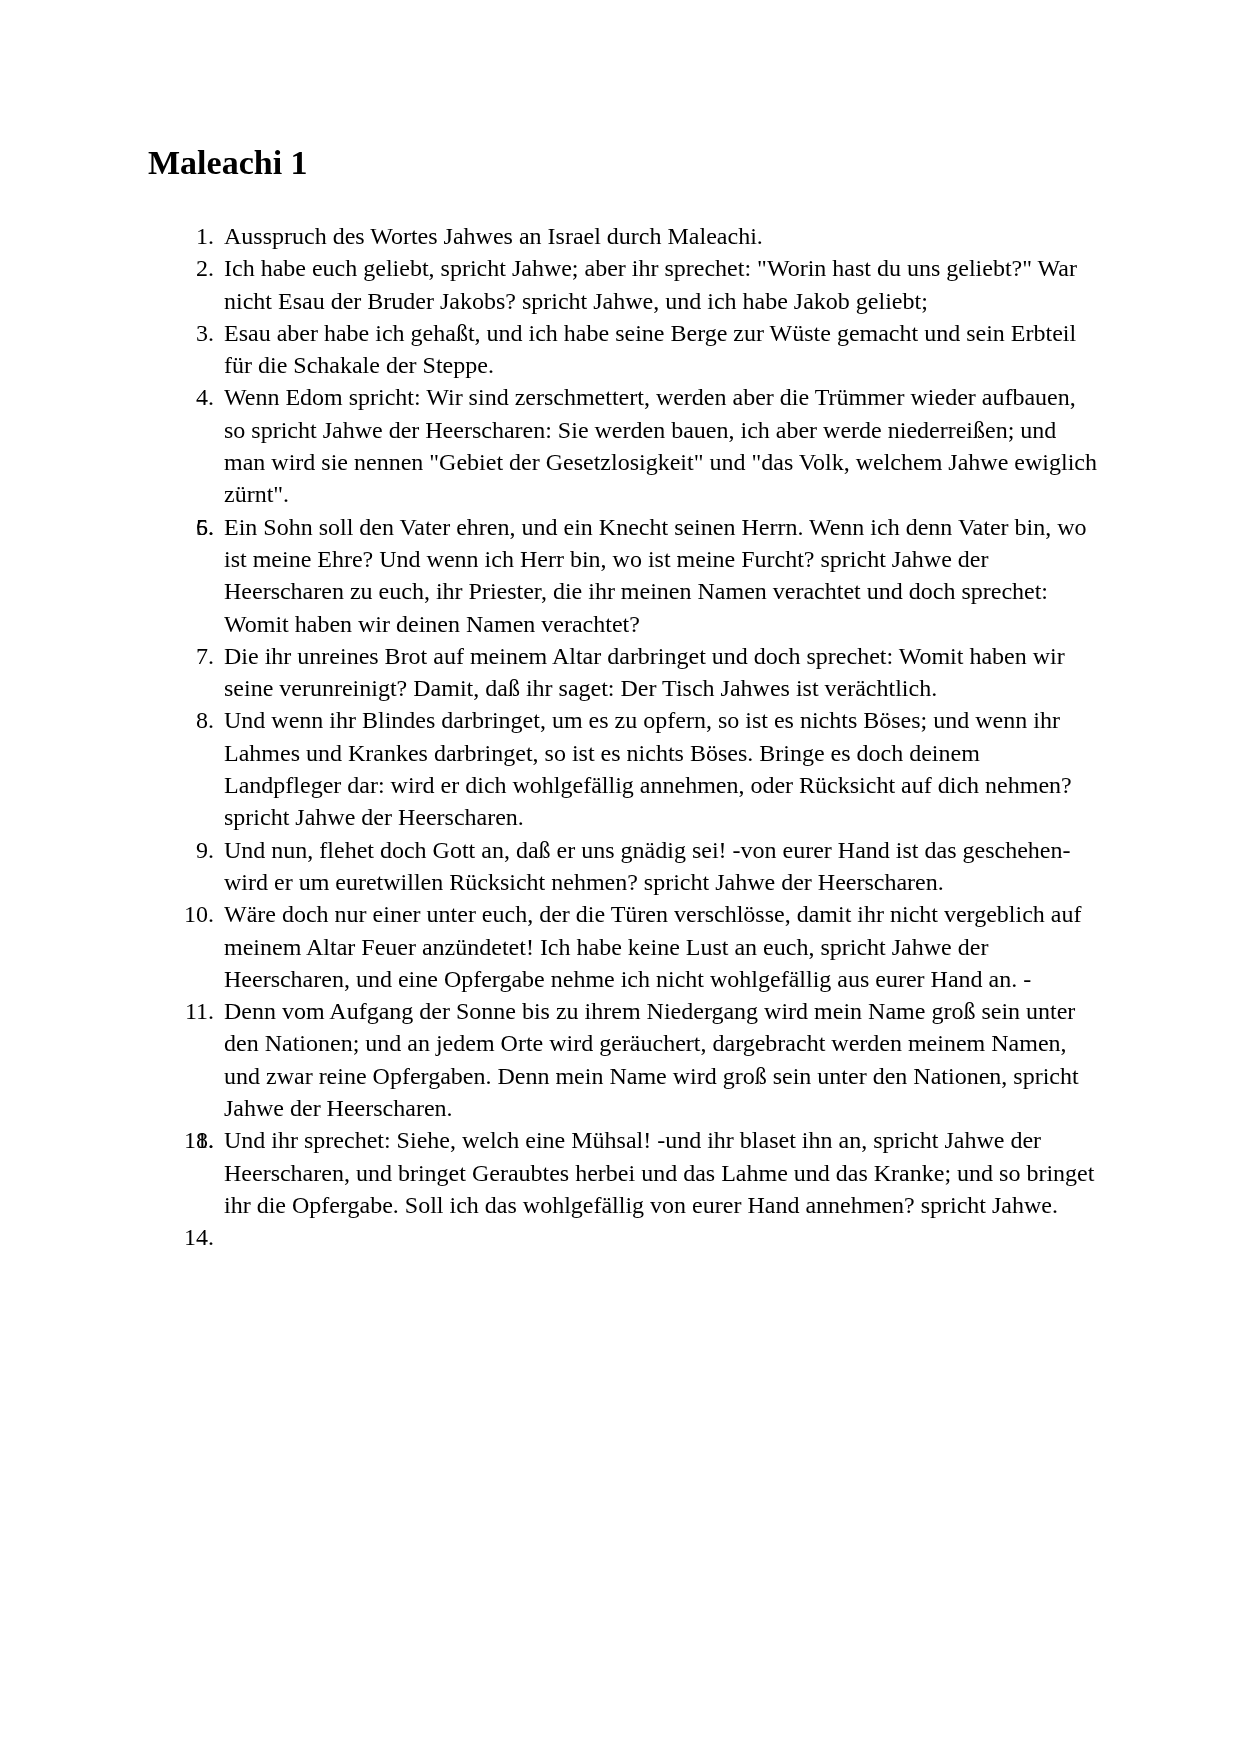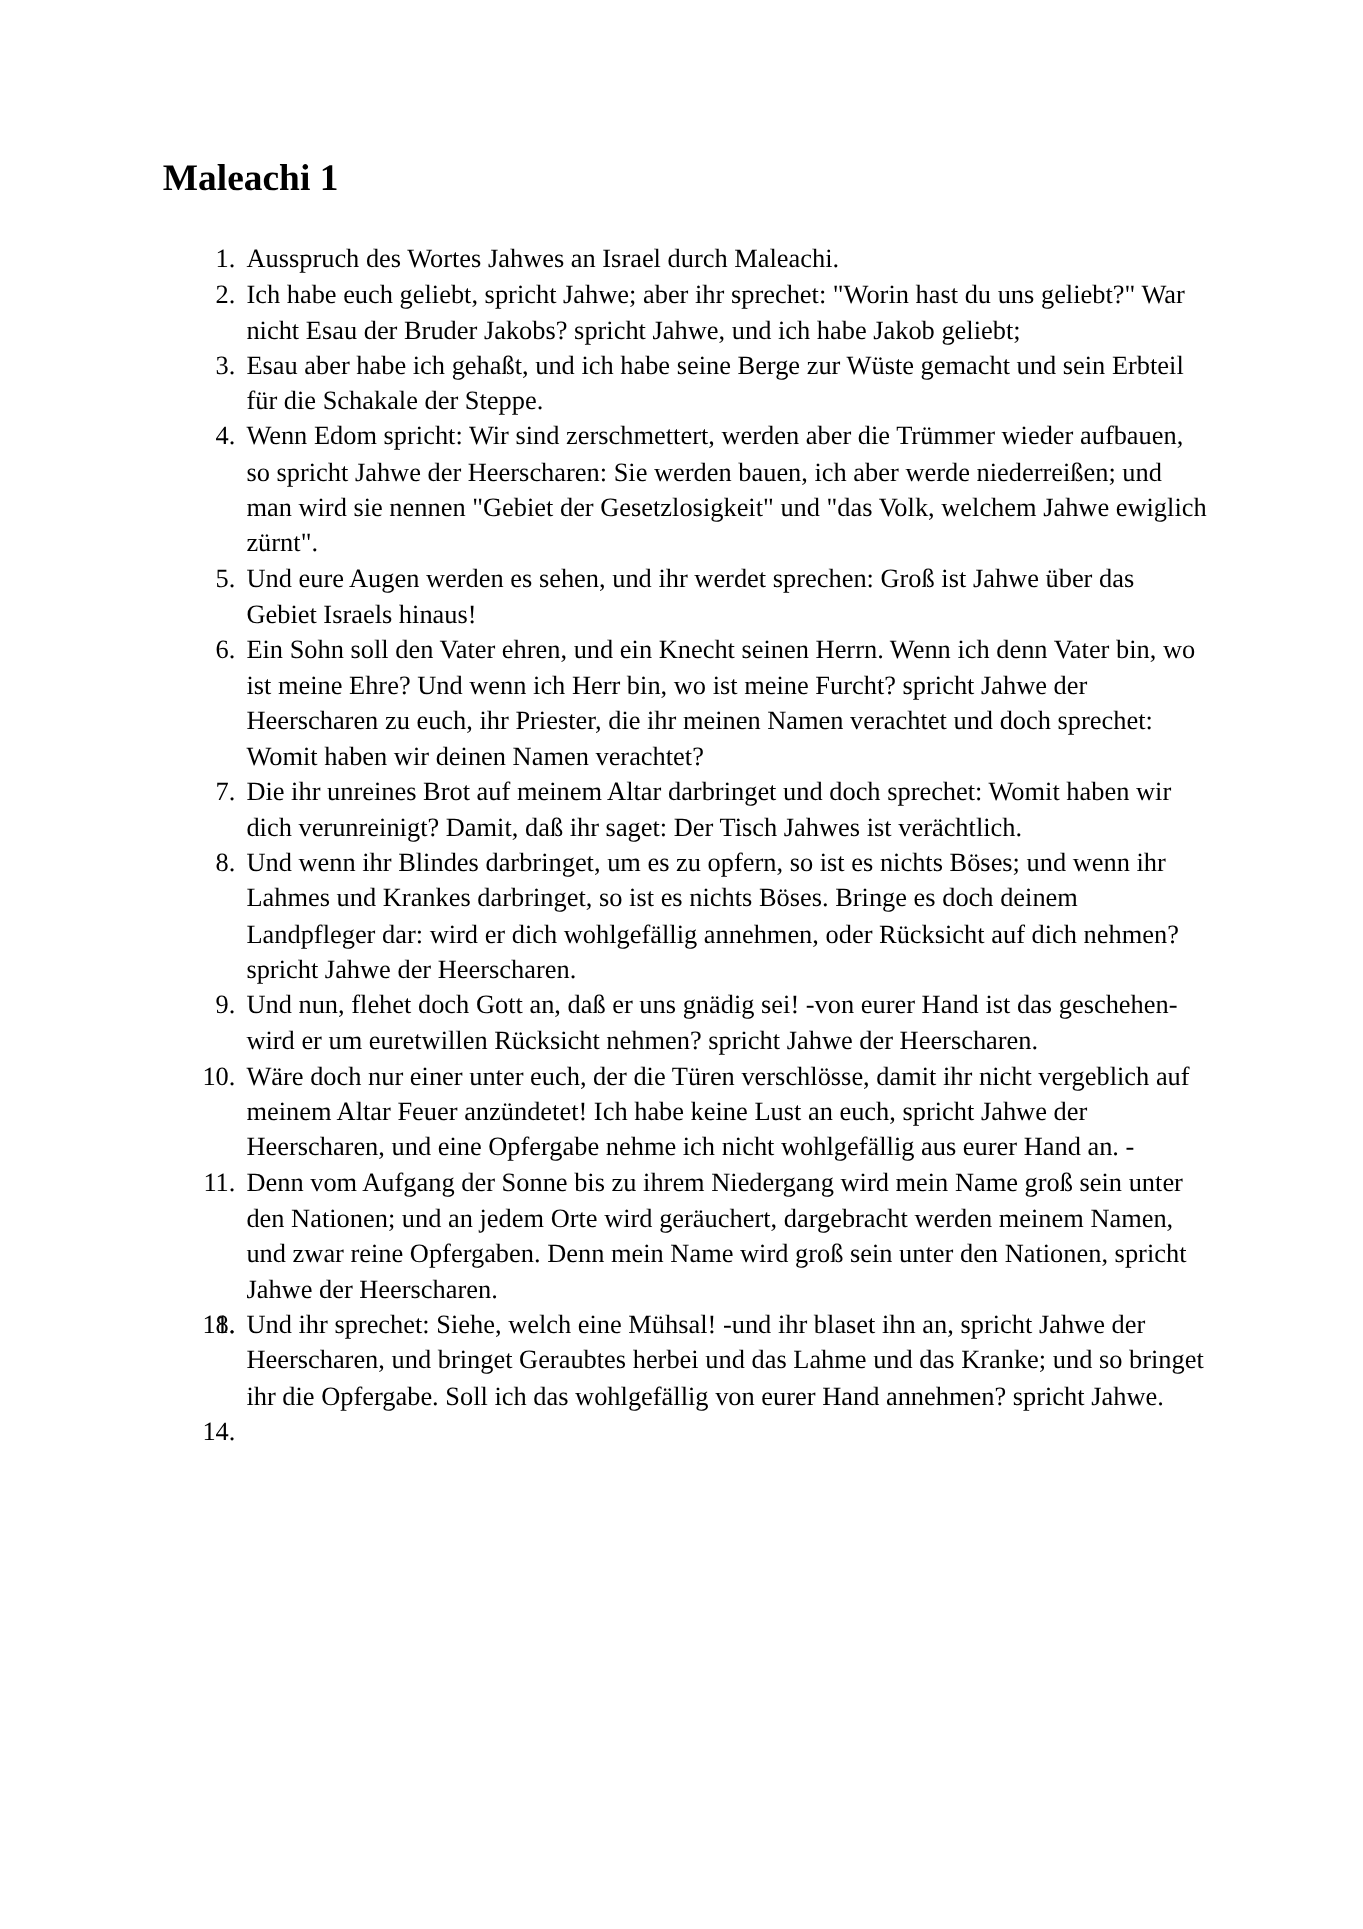--- a/index.html
+++ b/index.html
@@ -13,23 +13,23 @@
 </head>
 <body>
 
 <div class="page">
   <h1>Maleachi 1</h1>
   <ol>
     <li><span class="num">1.</span><span>Ausspruch des Wortes Jahwes an Israel durch Maleachi.</span></li>
     <li><span class="num">2.</span><span>Ich habe euch geliebt, spricht Jahwe; aber ihr sprechet: "Worin hast du uns geliebt?" War nicht Esau der Bruder Jakobs? spricht Jahwe, und ich habe Jakob geliebt;</span></li>
     <li><span class="num">3.</span><span>Esau aber habe ich gehaßt, und ich habe seine Berge zur Wüste gemacht und sein Erbteil für die Schakale der Steppe.</span></li>
     <li><span class="num">4.</span><span>Wenn Edom spricht: Wir sind zerschmettert, werden aber die Trümmer wieder aufbauen, so spricht Jahwe der Heerscharen: Sie werden bauen, ich aber werde niederreißen; und man wird sie nennen "Gebiet der Gesetzlosigkeit" und "das Volk, welchem Jahwe ewiglich zürnt".</span></li>
-    <li><span class="num">5.</span><span>Und eure Augen werden es sehen, und ihr werdet sprechen: Groß ist Jahwe über das Gebiet Israels hinaus!</span></li>
+    <li><span class="num">5.</span></li>
     <li><span class="num">6.</span><span>Ein Sohn soll den Vater ehren, und ein Knecht seinen Herrn. Wenn ich denn Vater bin, wo ist meine Ehre? Und wenn ich Herr bin, wo ist meine Furcht? spricht Jahwe der Heerscharen zu euch, ihr Priester, die ihr meinen Namen verachtet und doch sprechet: Womit haben wir deinen Namen verachtet?</span></li>
-    <li><span class="num">7.</span><span>Die ihr unreines Brot auf meinem Altar darbringet und doch sprechet: Womit haben wir dich verunreinigt? Damit, daß ihr saget: Der Tisch Jahwes ist verächtlich.</span></li>
+    <li><span class="num">7.</span><span>Die ihr unreines Brot auf meinem Altar darbringet und doch sprechet: Womit haben wir seine verunreinigt? Damit, daß ihr saget: Der Tisch Jahwes ist verächtlich.</span></li>
     <li><span class="num">8.</span><span>Und wenn ihr Blindes darbringet, um es zu opfern, so ist es nichts Böses; und wenn ihr Lahmes und Krankes darbringet, so ist es nichts Böses. Bringe es doch deinem Landpfleger dar: wird er dich wohlgefällig annehmen, oder Rücksicht auf dich nehmen? spricht Jahwe der Heerscharen.</span></li>
     <li><span class="num">9.</span><span>Und nun, flehet doch Gott an, daß er uns gnädig sei! -von eurer Hand ist das geschehen-wird er um euretwillen Rücksicht nehmen? spricht Jahwe der Heerscharen.</span></li>
     <li><span class="num">10.</span><span>Wäre doch nur einer unter euch, der die Türen verschlösse, damit ihr nicht vergeblich auf meinem Altar Feuer anzündetet! Ich habe keine Lust an euch, spricht Jahwe der Heerscharen, und eine Opfergabe nehme ich nicht wohlgefällig aus eurer Hand an. -</span></li>
     <li><span class="num">11.</span><span>Denn vom Aufgang der Sonne bis zu ihrem Niedergang wird mein Name groß sein unter den Nationen; und an jedem Orte wird geräuchert, dargebracht werden meinem Namen, und zwar reine Opfergaben. Denn mein Name wird groß sein unter den Nationen, spricht Jahwe der Heerscharen.</span></li>
     <li><span class="num">1.</span></li>
     <li><span class="num">18.</span><span>Und ihr sprechet: Siehe, welch eine Mühsal! -und ihr blaset ihn an, spricht Jahwe der Heerscharen, und bringet Geraubtes herbei und das Lahme und das Kranke; und so bringet ihr die Opfergabe. Soll ich das wohlgefällig von eurer Hand annehmen? spricht Jahwe.</span></li>
     <li><span class="num">14.</span></li>
   </ol>
 </div>
 

